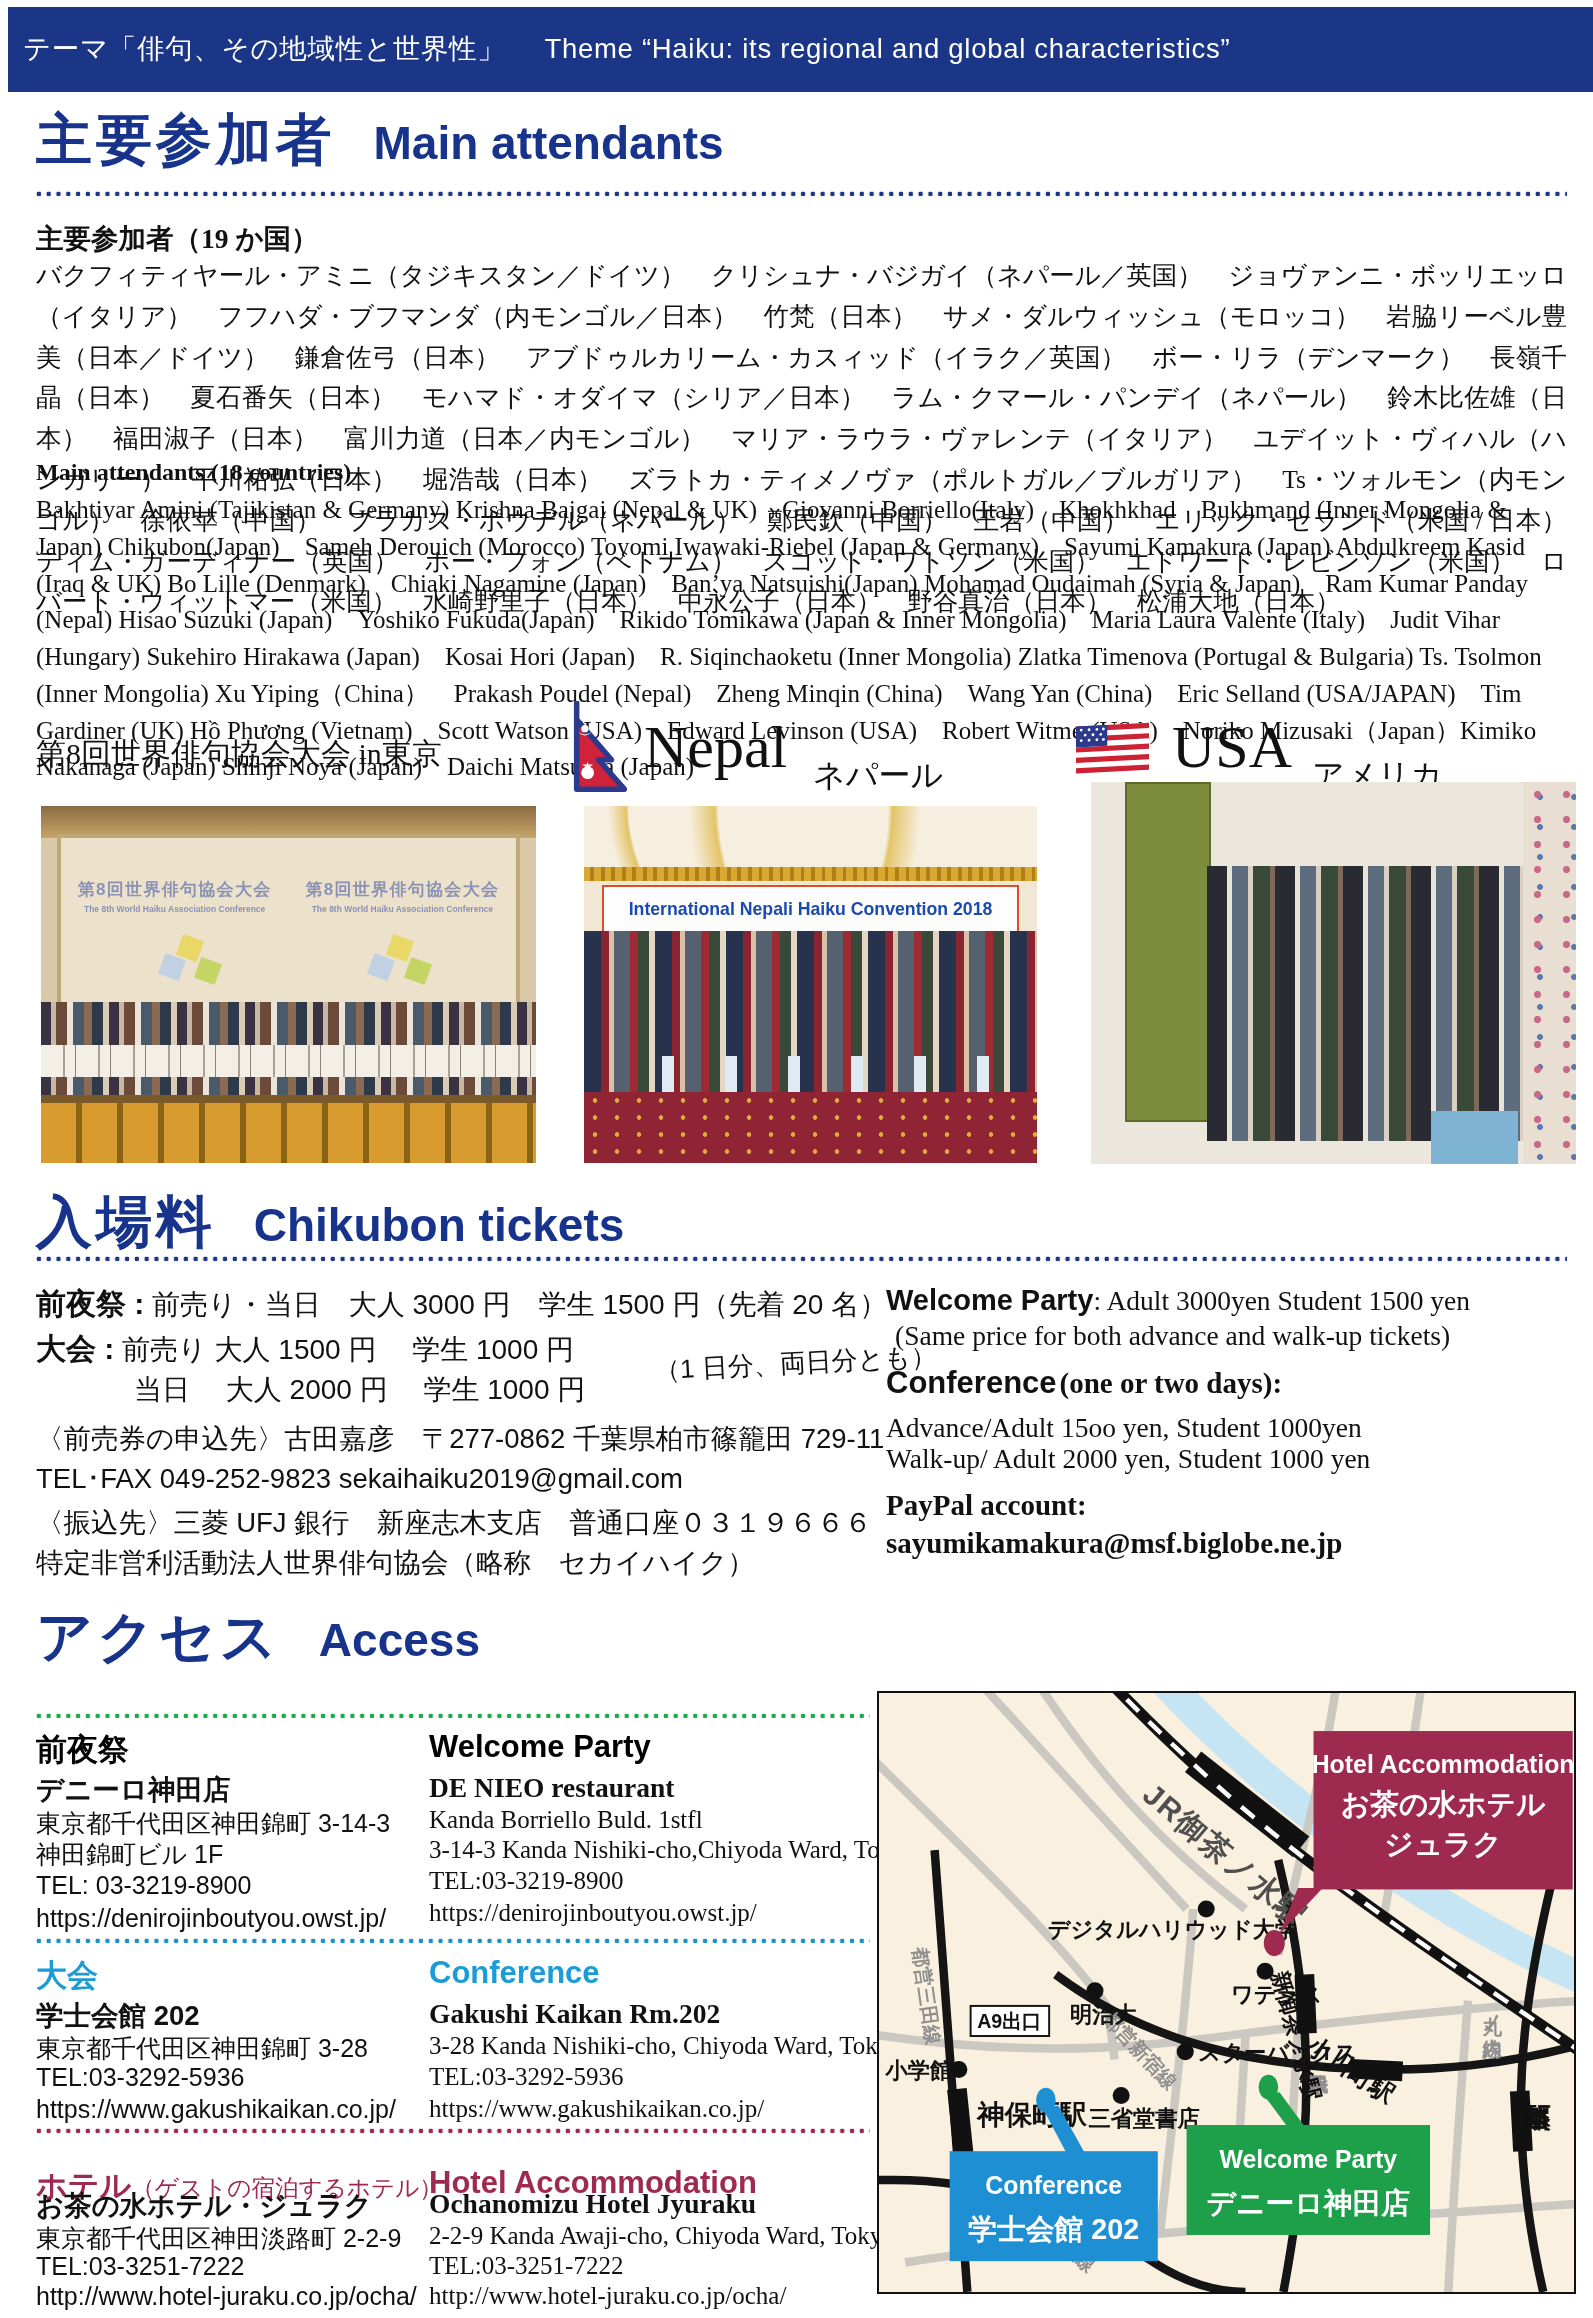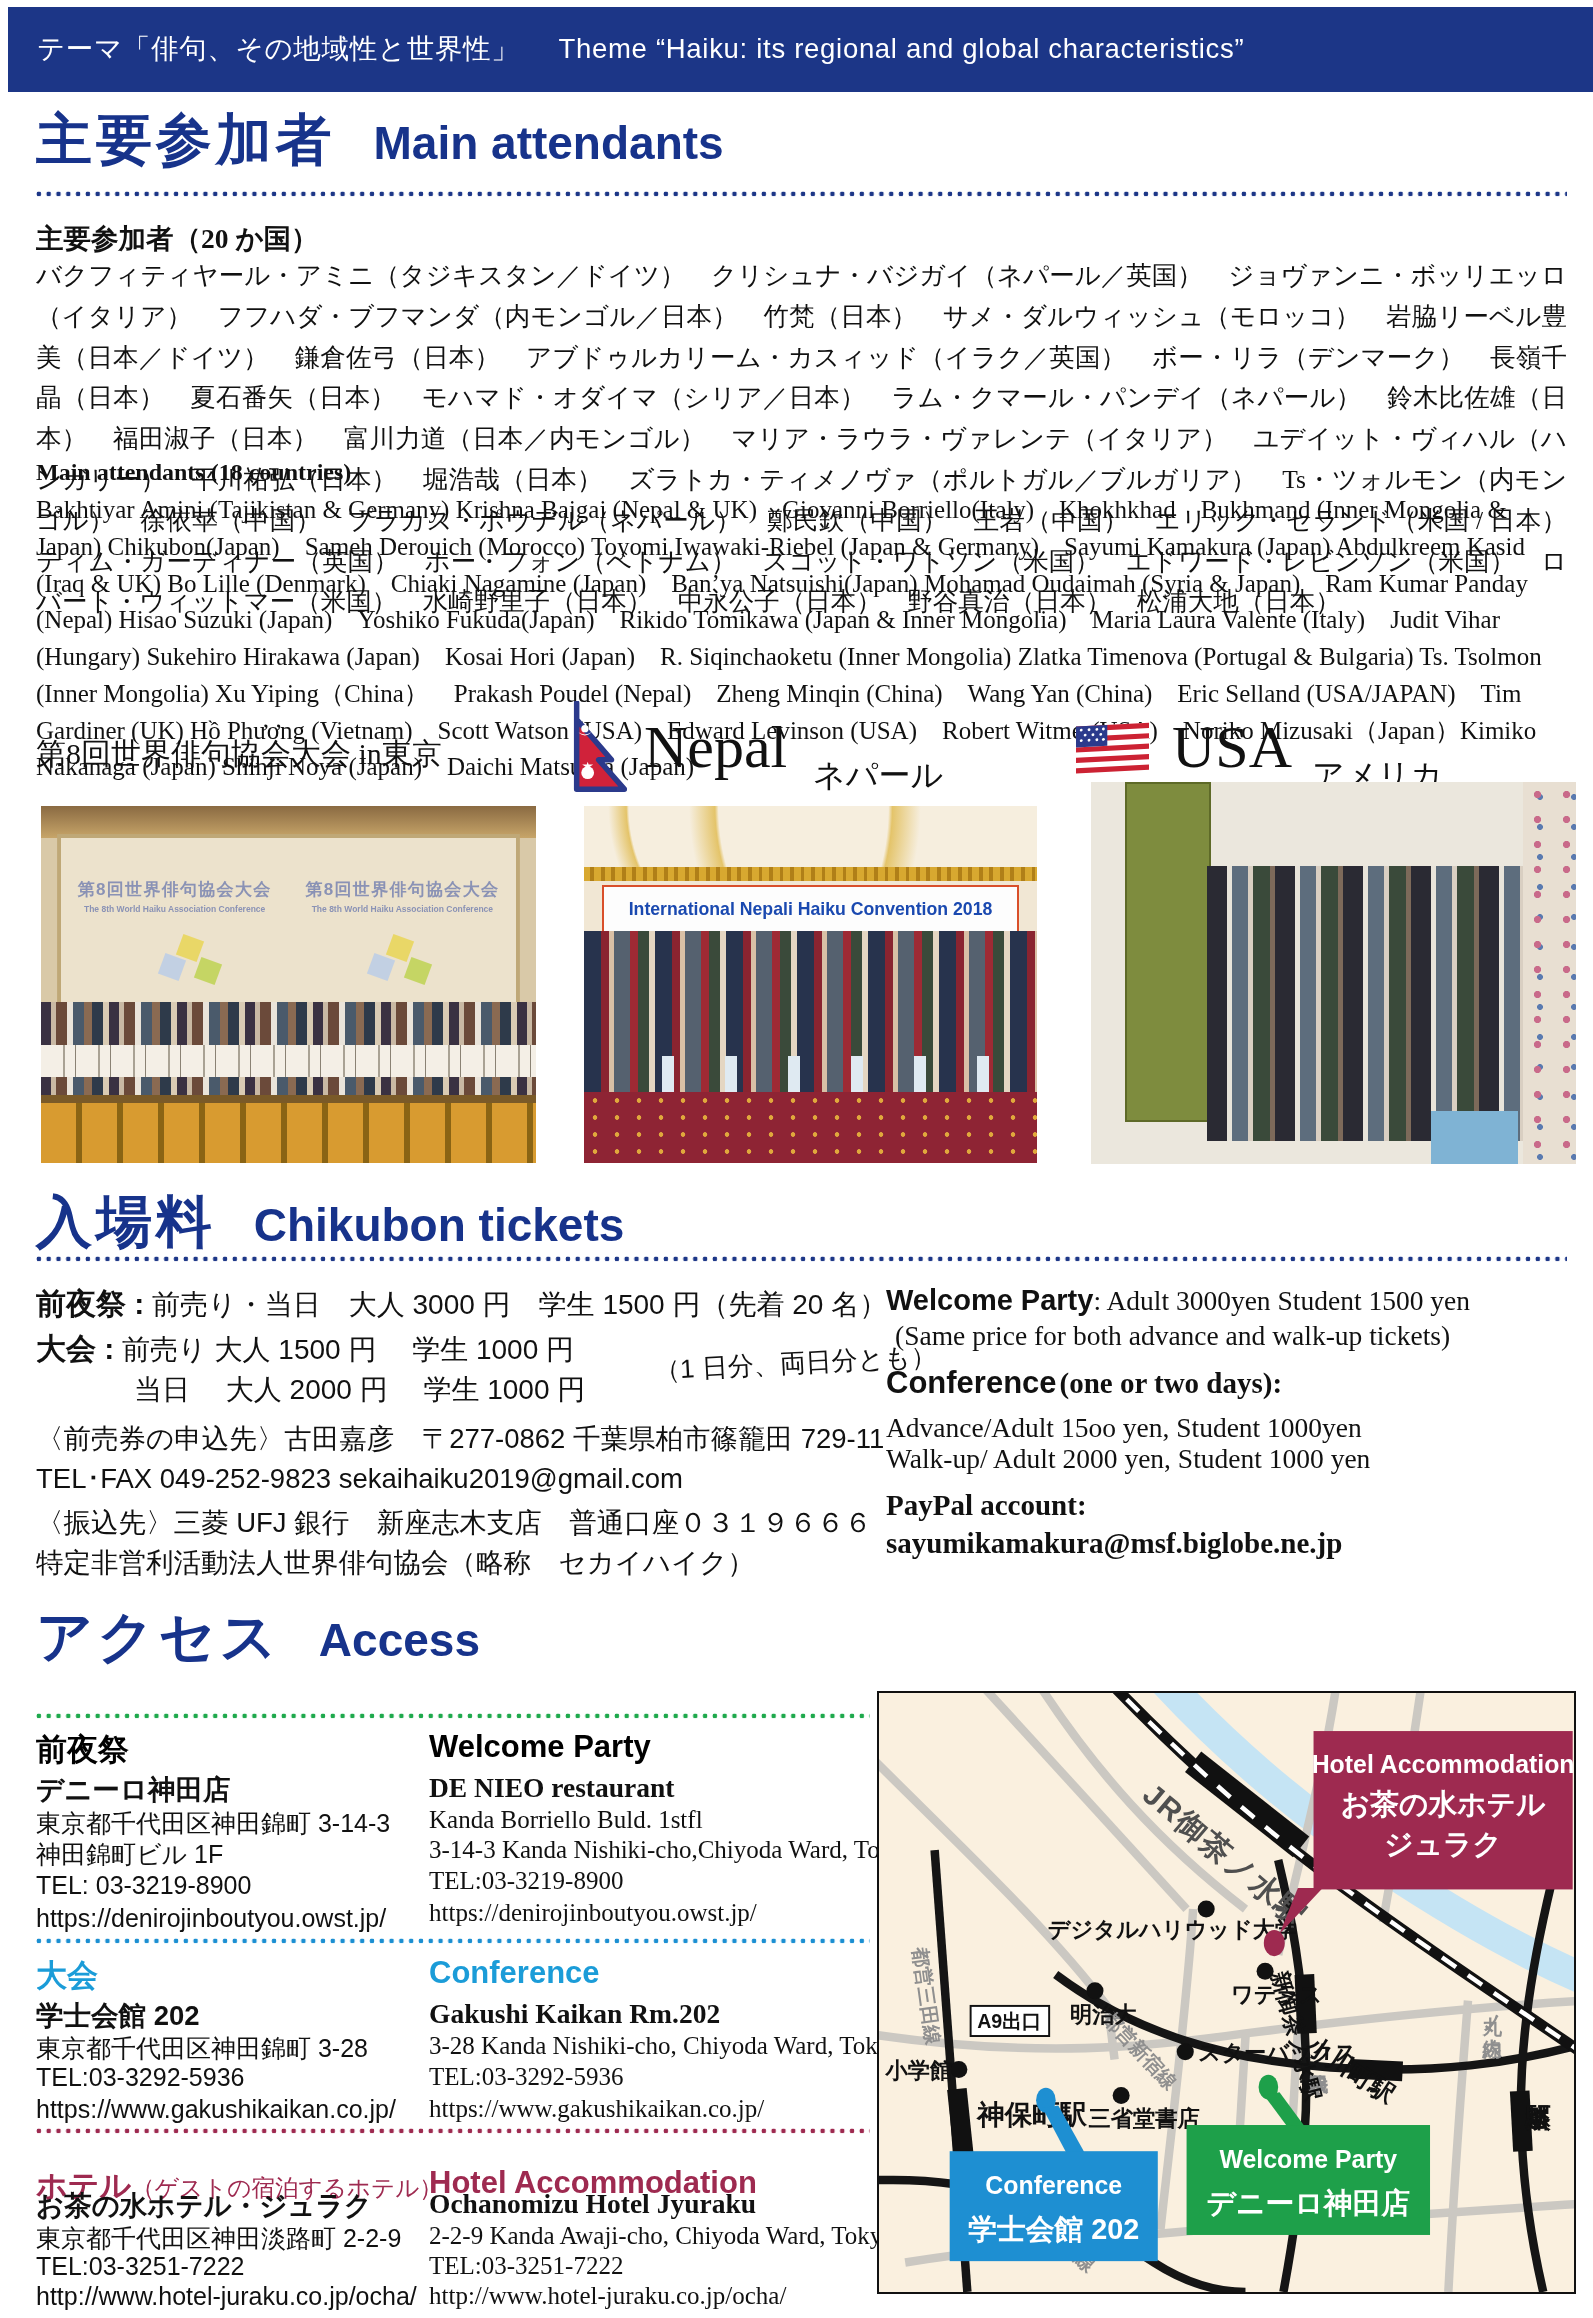--- a/index.html
+++ b/index.html
@@ -4,21 +4,21 @@
 <style>
   html,body{margin:0;padding:0;background:#ffffff;}
   #page{position:relative;width:1594px;height:2319px;background:#ffffff;overflow:hidden;
         font-family:"Liberation Sans","DejaVu Sans",sans-serif;color:#111;}
   .abs{position:absolute;}
   .serif{font-family:"Liberation Serif","DejaVu Serif",serif;}
 
   
   .band{left:7.9px;top:6.5px;right:0;height:85px;background:#1c3687;display:flex;align-items:center;}
   .band span{color:#fff;font-size:27.5px;letter-spacing:0.7px;}
-  .band .jp{margin-left:29px;}
+  .band .jp{margin-left:15px;}
   .band .en{margin-left:39px;}
 
   
   .sec-head{display:flex;align-items:baseline;color:#17338b;font-weight:bold;}
   .sec-head .jp{font-size:56px;letter-spacing:3.9px;}
   .sec-head .en{font-size:46px;margin-left:38px;letter-spacing:0;}
 
   .dots{height:6.5px;background-repeat:repeat-x;background-size:9.8px 5.9px;}
   .dots-navy {background-image:radial-gradient(circle at 2.9px 2.9px,#1c3687 2.2px,transparent 2.6px);}
   .dots-green{background-image:radial-gradient(circle at 2.9px 2.9px,#1ea94c 2.2px,transparent 2.6px);}
@@ -107,21 +107,21 @@
     <span class="jp">テーマ「俳句、その地域性と世界性」</span>
     <span class="en">Theme “Haiku: its regional and global characteristics”</span>
   </div>
 
   <div class="abs sec-head" style="left:36px;top:103px;">
     <span class="jp">主要参加者</span>
     <span class="en">Main attendants</span>
   </div>
   <div class="abs dots dots-navy" style="left:36px;top:191px;width:1531px;"></div>
 
-  <div class="abs serif jp-title" style="left:36px;top:221px;">主要参加者（20 か国）</div>
+  <div class="abs serif jp-title" style="left:36px;top:221px;">主要参加者（19 か国）</div>
   <div class="abs serif jp-par" style="left:36px;top:256px;">バクフィティヤール・アミニ（タジキスタン／ドイツ）　クリシュナ・バジガイ（ネパール／英国）　ジョヴァンニ・ボッリエッロ（イタリア）　フフハダ・ブフマンダ（内モンゴル／日本）　竹梵（日本）　サメ・ダルウィッシュ（モロッコ）　岩脇リーベル豊美（日本／ドイツ）　鎌倉佐弓（日本）　アブドゥルカリーム・カスィッド（イラク／英国）　ボー・リラ（デンマーク）　長嶺千晶（日本）　夏石番矢（日本）　モハマド・オダイマ（シリア／日本）　ラム・クマール・パンデイ（ネパール）　鈴木比佐雄（日本）　福田淑子（日本）　富川力道（日本／内モンゴル）　マリア・ラウラ・ヴァレンテ（イタリア）　ユデイット・ヴィハル（ハンガリー）　平川祐弘（日本）　堀浩哉（日本）　ズラトカ・ティメノヴァ（ポルトガル／ブルガリア）　Ts・ツォルモン（内モンゴル）　徐依苹（中国）　プラカス・ポウデル（ネパール）　鄭民欽（中国）　王岩（中国）　エリック・セランド（米国 / 日本）　ティム・ガーディナー（英国）　ホー・フォン（ベトナム）　スコット・ワトソン（米国）　エドワード・レビンソン（米国）　ロバート・ウィットマー（米国）　水崎野里子（日本）　中永公子（日本）　野谷真治（日本）　松浦大地（日本）</div>
 
   <div class="abs serif en-title" style="left:36px;top:459px;">Main attendants (18 countries)</div>
   <div class="abs serif en-par" style="left:36px;top:492px;">Bakhtiyar Amini (Tajikistan &amp; Germany) Krishna Bajgai (Nepal &amp; UK)　Giovanni Borriello(Italy)　Khokhkhad　Bukhmand (Inner Mongolia &amp; Japan) Chikubon(Japan)　Sameh Derouich (Morocco) Toyomi Iwawaki-Riebel (Japan &amp; Germany)　Sayumi Kamakura (Japan)  Abdulkreem Kasid (Iraq &amp; UK) Bo Lille (Denmark)　Chiaki Nagamine (Japan)　Ban’ya Natsuishi(Japan)  Mohamad Oudaimah (Syria &amp; Japan)　Ram Kumar Panday (Nepal) Hisao Suzuki (Japan)　Yoshiko Fukuda(Japan)　Rikido Tomikawa (Japan &amp; Inner Mongolia)　Maria Laura Valente (Italy)　Judit Vihar (Hungary) Sukehiro Hirakawa (Japan)　Kosai Hori (Japan)　R. Siqinchaoketu (Inner Mongolia)  Zlatka Timenova (Portugal &amp; Bulgaria)  Ts. Tsolmon (Inner Mongolia) Xu Yiping（China）　Prakash Poudel (Nepal)　Zheng Minqin (China)　Wang Yan (China)　Eric Selland (USA/JAPAN)　Tim Gardiner (UK) Hồ Phương (Vietnam)　Scott Watson (USA)　Edward Levinson (USA)　Robert Witmer(USA)　Noriko Mizusaki（Japan）Kimiko Nakanaga (Japan) Shinji Noya (Japan)　Daichi Matsuura (Japan)</div>
 
   <div class="abs serif cap" style="left:36px;top:734px;">第8回世界俳句協会大会  in東京</div>
 
   <svg class="abs" style="left:573px;top:701px;" width="55" height="92" viewBox="0 0 60 100">
     <path d="M4,2 L4,96 L56,96 L28,64 L42,64 L4,20 Z" fill="#d0223a" stroke="#2b3a8c" stroke-width="6" stroke-linejoin="round"></path>
     <g fill="#ffffff">

